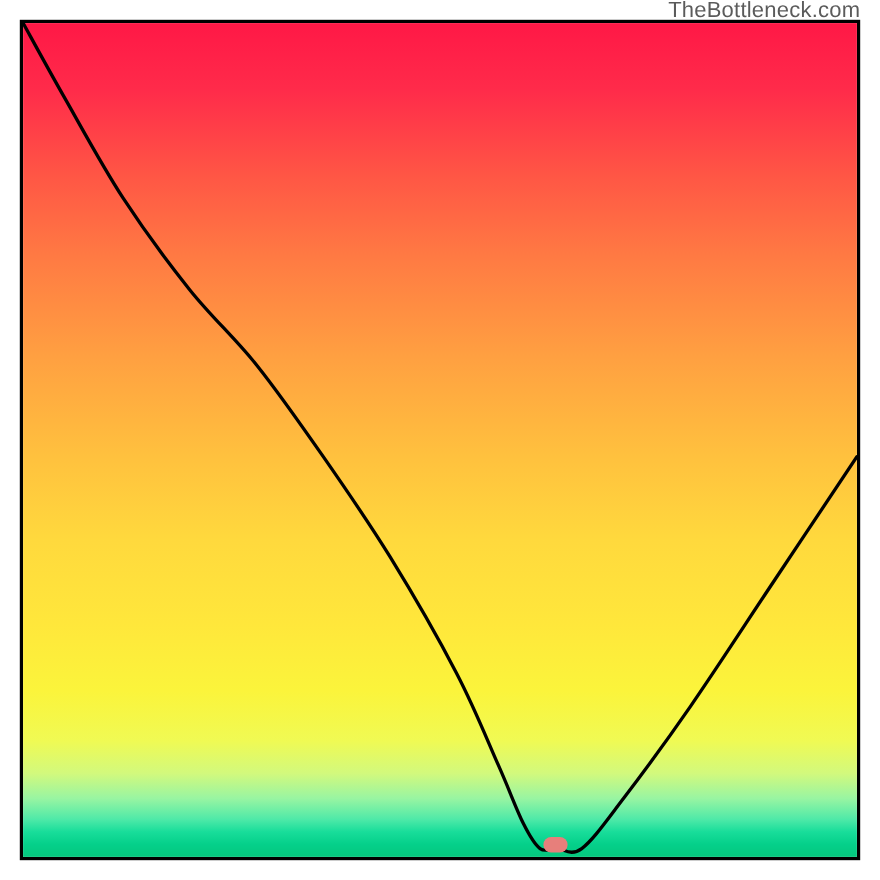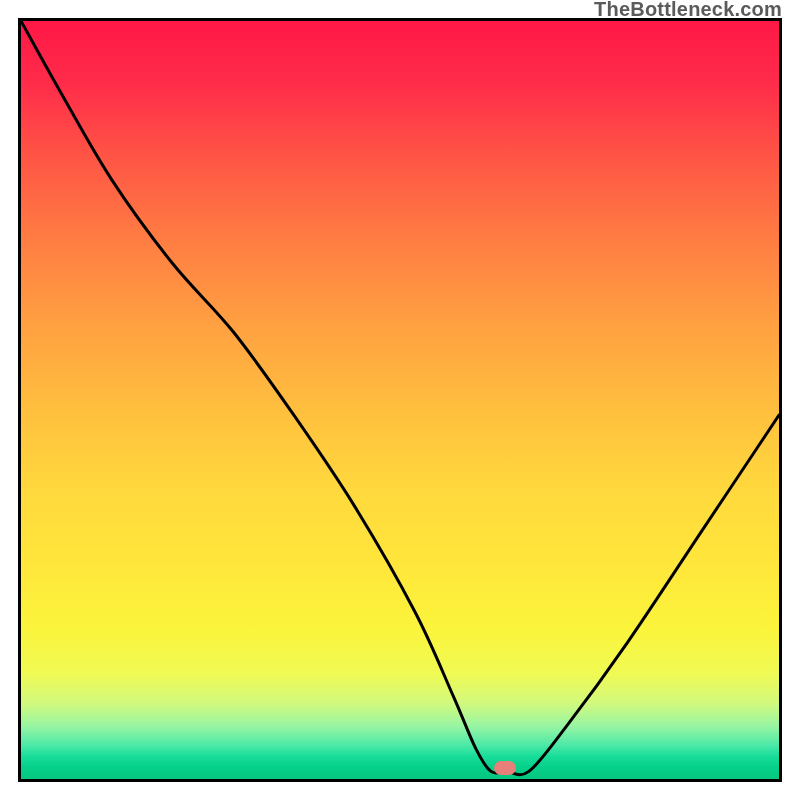--- a/index.html
+++ b/index.html
@@ -6,21 +6,20 @@
     margin: 0;
     padding: 0;
     width: 800px;
     height: 800px;
     background: #ffffff;
   }
   .chart-container {
     position: relative;
     width: 800px;
     height: 800px;
-    font-weight: bold;
   }
   .plot-area {
     position: absolute;
     left: 18px;
     top: 18px;
     width: 764px;
     height: 764px;
     border: 3px solid #000000;
     box-sizing: border-box;
     overflow: hidden;

